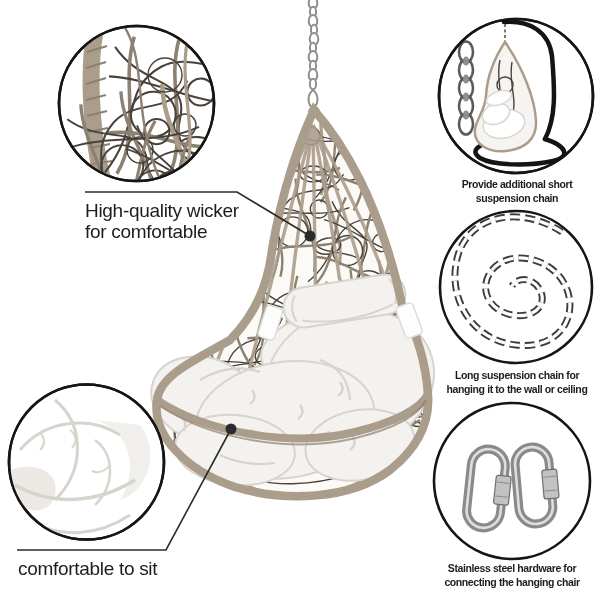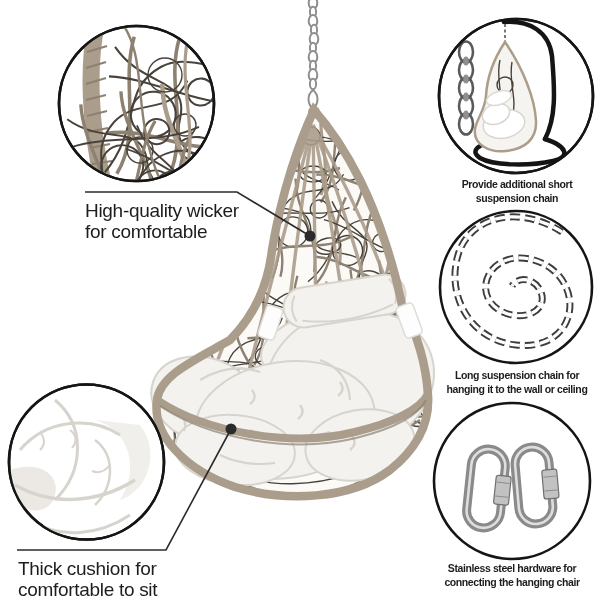--- a/index.html
+++ b/index.html
@@ -261,21 +261,20 @@
     </g>
   </g>
 </svg>
 
   <div class="label" id="label-wicker">
     <div>High-quality wicker</div>
     <div>for comfortable</div>
   </div>
 
   <div class="label" id="label-cushion">
-    <div>Thick cushion for</div>
     <div>comfortable to sit</div>
   </div>
 
   <div class="caption" id="caption-short-chain">
     <div>Provide additional short</div>
     <div>suspension chain</div>
   </div>
 
   <div class="caption" id="caption-long-chain">
     <div>Long suspension chain for</div>

